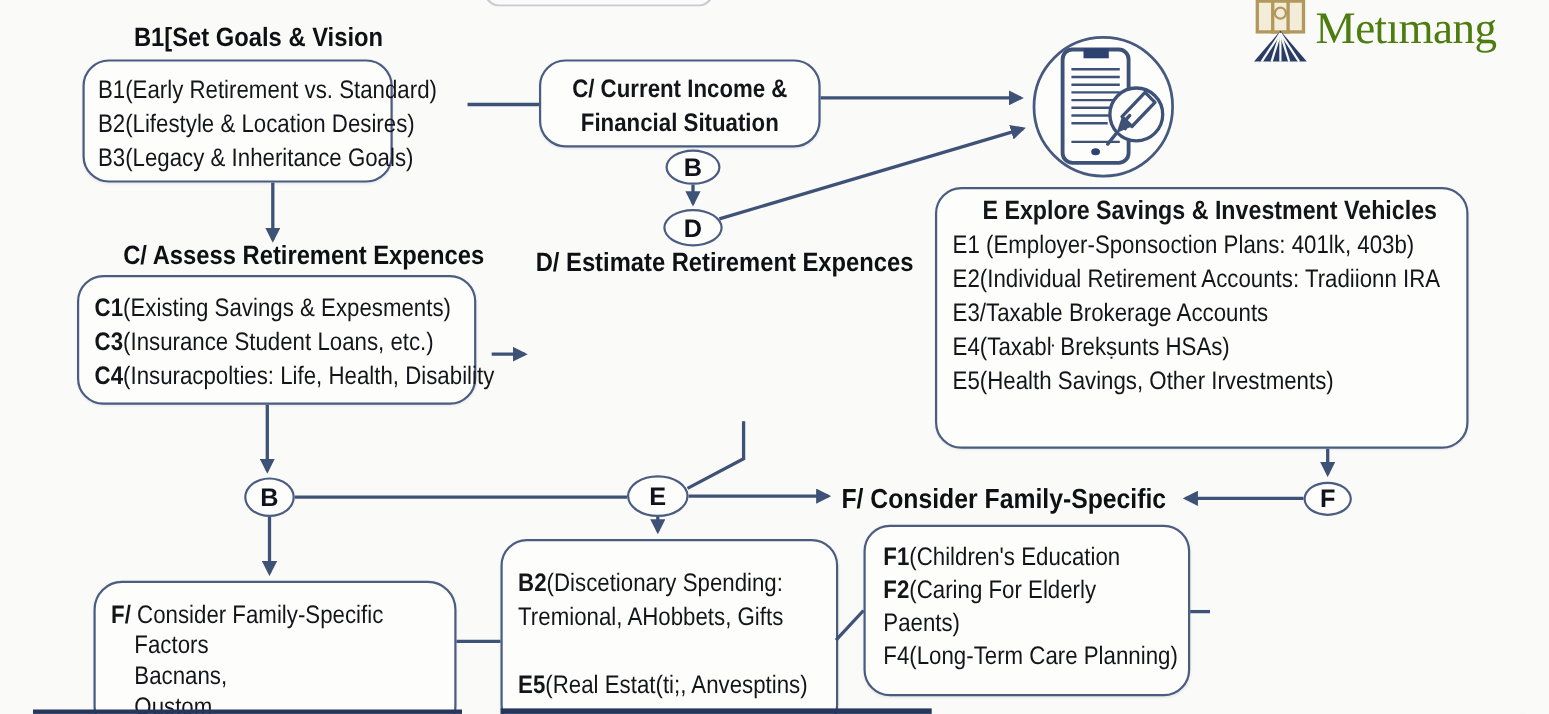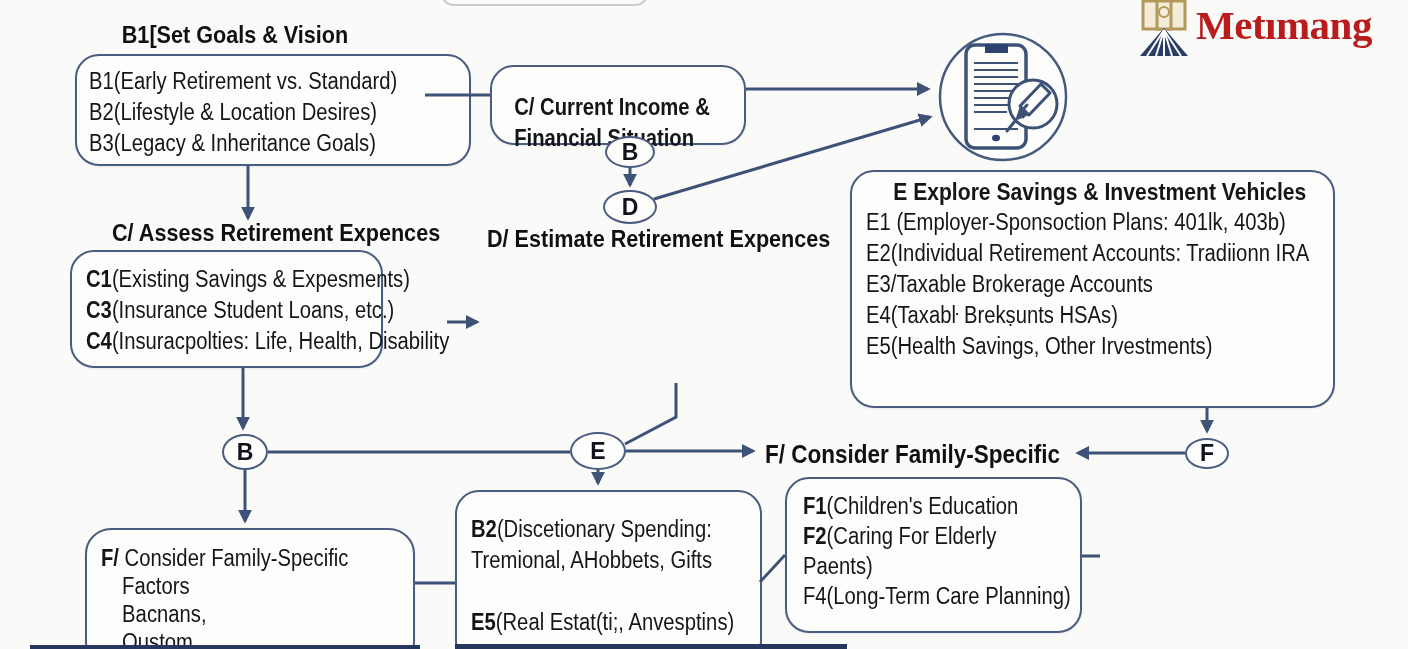--- a/index.html
+++ b/index.html
@@ -13,39 +13,39 @@
               transform:scaleX(.9);transform-origin:0 50%;}
   .badge{position:absolute;background:#fdfdfc;border:2.5px solid #4a5c80;border-radius:50%;
          display:flex;align-items:center;justify-content:center;font-weight:bold;font-size:23px;
          box-sizing:border-box;color:#10131c;}
   .center{text-align:center;}
   .indent{padding-left:24px;}
   .darkbar{position:absolute;background:#26375d;}
   .faint-arc{position:absolute;left:440px;top:-8px;width:205px;height:12px;border:2px solid #c7cbd4;
              border-top:none;border-radius:0 0 14px 14px;background:transparent;}
   #logo-brand{position:absolute;left:1196px;top:1px;font-family:"Liberation Serif","DejaVu Serif",serif;
-              font-size:41px;font-weight:bold;color:#b91c1c;letter-spacing:-.5px;}
+              font-size:41px;font-weight:normal;color:#4d7c0f;letter-spacing:-.5px;}
   svg{display:block;}
   #connectors{position:absolute;left:0;top:0;pointer-events:none;}
 </style>
 </head>
 <body>
 
 <div id="canvas">
 
   <div class="faint-arc"></div>
 
   <div class="flow-title center" style="left:100px;top:21px;width:300px;">B1[Set Goals &amp; Vision</div>
-  <div class="box" style="left:75px;top:54px;width:396px;height:112px;padding:10px 12px;">
+  <div class="box" style="left:75px;top:54px;width:282px;height:112px;padding:10px 12px;">
     <div class="ln"><span class="bd"></span><span>B1(Early Retirement vs. Standard)</span></div>
     <div class="ln"><span class="bd"></span><span>B2(Lifestyle &amp; Location Desires)</span></div>
     <div class="ln"><span class="bd"></span><span>B3(Legacy &amp; Inheritance Goals)</span></div>
   </div>
 
-  <div class="box" style="left:490px;top:65px;width:256px;height:80px;padding:25px 8px;font-weight:bold;">
+  <div class="box" style="left:490px;top:54px;width:256px;height:80px;padding:9px 8px;text-align:center;font-weight:bold;">
     <div class="ln" style="transform-origin:50% 50%;">C/ Current Income &amp;</div>
     <div class="ln" style="transform-origin:50% 50%;">Financial Situation</div>
   </div>
 
   <div class="badge" style="left:605px;top:136px;width:50px;height:32px;">
       <span>B</span>
     </div>
   <div class="badge" style="left:603px;top:190px;width:54px;height:34px;">
       <span>D</span>
     </div>
@@ -82,21 +82,21 @@
       <line x1="26" y1="30" x2="9" y2="56"></line>
         <line x1="26" y1="30" x2="18" y2="56"></line>
       <line x1="26" y1="30" x2="26" y2="56"></line>
         <line x1="26" y1="30" x2="34" y2="56"></line>
       <line x1="26" y1="30" x2="43" y2="56"></line>
     </g>
   </svg>
   <div id="logo-brand">Metımang</div>
 
   <div class="flow-title" style="left:112px;top:219px;">C/ Assess Retirement Expences</div>
-  <div class="box" style="left:70px;top:250px;width:313px;height:118px;padding:12px 14px;">
+  <div class="box" style="left:70px;top:250px;width:363px;height:118px;padding:12px 14px;">
     <div class="ln"><span class="bd">C1</span><span>(Existing Savings &amp; Expesments)</span></div>
     <div class="ln"><span class="bd">C3</span><span>(Insurance Student Loans, etc.)</span></div>
     <div class="ln"><span class="bd">C4</span><span>(Insuracpolties: Life, Health, Disability</span></div>
   </div>
 
   <div class="flow-title" style="left:487px;top:225px;">D/ Estimate Retirement Expences</div>
 
   <div class="box" style="left:850px;top:170px;width:485px;height:238px;padding:4px 14px;">
     <div class="ln center" style="font-weight:bold;font-size:24px;transform-origin:50% 50%;">E Explore Savings &amp; Investment Vehicles</div>
     <div class="ln"><span>E1 (Employer-Sponsoction Plans: 401lk, 403b)</span></div>

